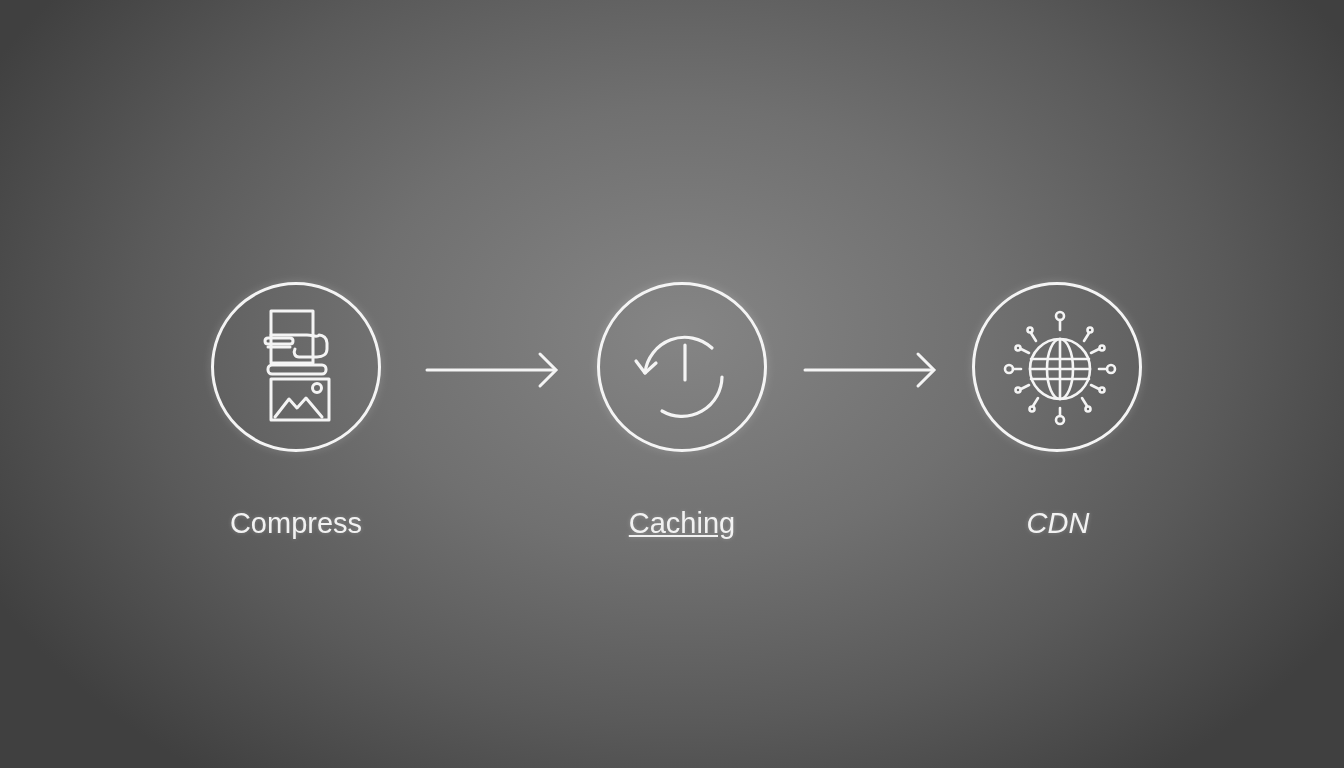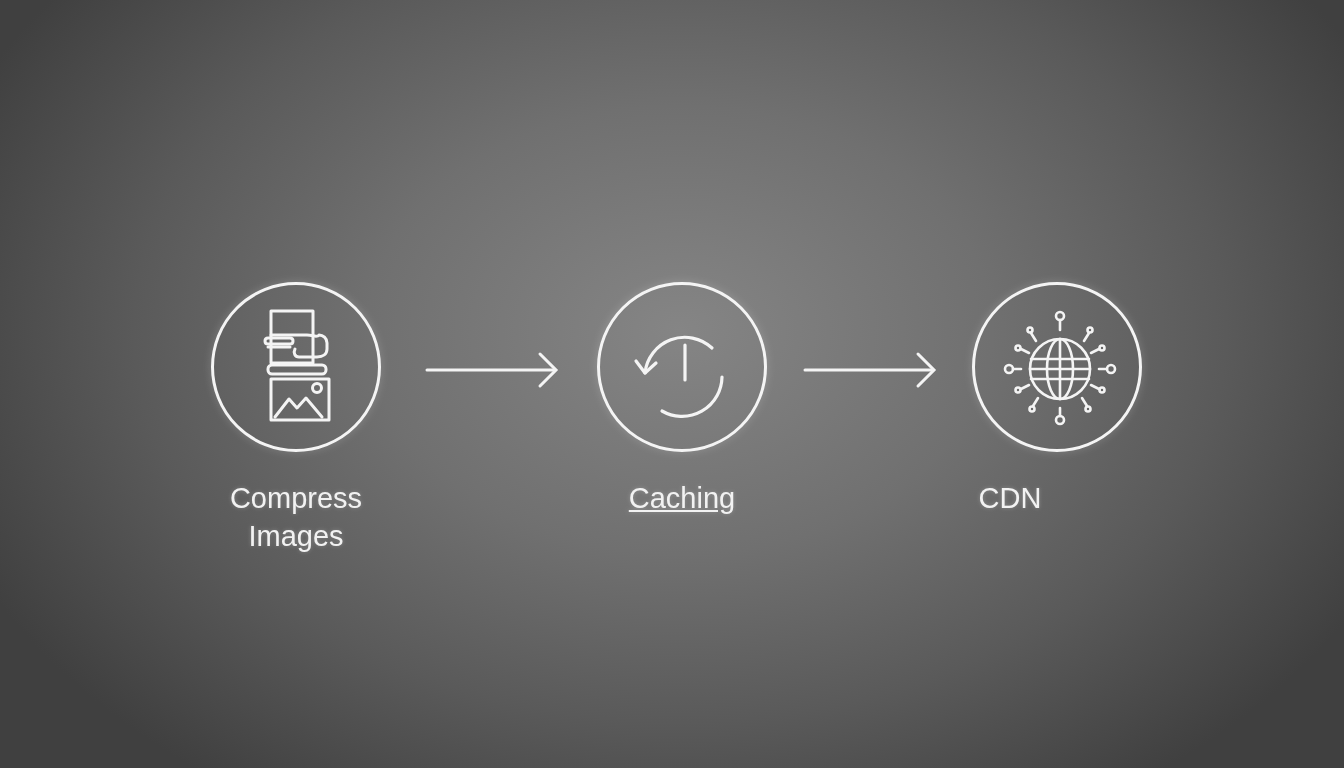--- a/index.html
+++ b/index.html
@@ -9,42 +9,41 @@
     font-family: "Liberation Sans", sans-serif;
   }
   .circle {
     position:absolute; width:170px; height:170px; border-radius:50%;
     border:3px solid #f4f4f4; box-sizing:border-box;
     box-shadow: 0 0 10px rgba(255,255,255,0.18);
   }
   .circle svg { position:absolute; left:0; top:0; width:164px; height:164px; }
   .label {
     position:absolute; color:#f2f2f2; font-size:29px; text-align:center;
-    line-height:38px; width:240px; text-shadow:0 0 4px rgba(255,255,255,0.25);
+    line-height:38px; width:240px; text-shadow:0 0 4px rgba(255,255,255,0.25);margin-top:25px;
   }
   .arrow { position:absolute; }
 </style>
 </head>
 <body>
 
 <div class="circle" style="left:211px;top:282px;">
   <svg viewBox="0 0 164 164" fill="none" stroke="#f4f4f4" stroke-width="3" stroke-linecap="round" stroke-linejoin="round">
     <rect x="57" y="26" width="42" height="52"></rect>
     <path d="M57 50 h36 c6 0 10 3 12 0 c4 0 8 3 8 8 v6 c0 5 -4 8 -10 8 h-18 c-4 0 -6 -4 -4 -8"></path>
     <path d="M54 53 h22 c4 0 4 6 0 6 h-22 c-4 0 -4 -6 0 -6 z"></path>
     <path d="M54 62 h22"></path>
     <rect x="54" y="80" width="58" height="9" rx="4"></rect>
     <rect x="57" y="94" width="58" height="41"></rect>
     <path d="M61 132 l14 -18 l8 9 l9 -10 l16 19"></path>
     <circle cx="103" cy="103" r="4.5"></circle>
   </svg>
 </div>
 <div class="label" style="left:176px;top:479px;">
   <div>Compress</div>
-  <div>Images</div>
 </div>
 
 <svg class="arrow" style="left:424px;top:350px;" width="136" height="40" viewBox="0 0 136 40" fill="none" stroke="#f4f4f4" stroke-width="3" stroke-linecap="round">
   <path d="M3 20 H131"></path>
     <path d="M116 4 L132 20 L116 36"></path>
 </svg>
 
 <div class="circle" style="left:597px;top:282px;">
   <svg viewBox="0 0 164 164" fill="none" stroke="#f4f4f4" stroke-width="3.2" stroke-linecap="round" stroke-linejoin="round">
     <path d="M112 63 A40 40 0 0 0 45 88"></path>
@@ -89,15 +88,15 @@
         <circle cx="43" cy="105" r="2.5"></circle>
       <path d="M116 100 L124 104"></path>
         <circle cx="127" cy="105" r="2.5"></circle>
       <path d="M63 113 L58 121"></path>
         <circle cx="57" cy="124" r="2.5"></circle>
       <path d="M107 113 L112 121"></path>
         <circle cx="113" cy="124" r="2.5"></circle>
     </g>
   </svg>
 </div>
-<div class="label" style="left:890px;top:479px;">
+<div class="label" style="left:938px;top:479px;font-style:italic;">
   <div>CDN</div>
 </div>
 
 </body></html>

